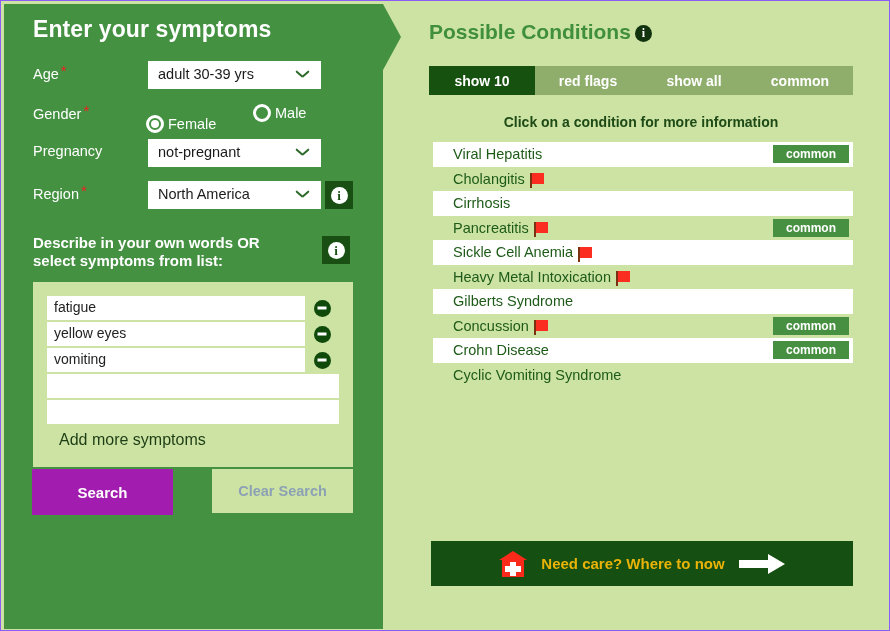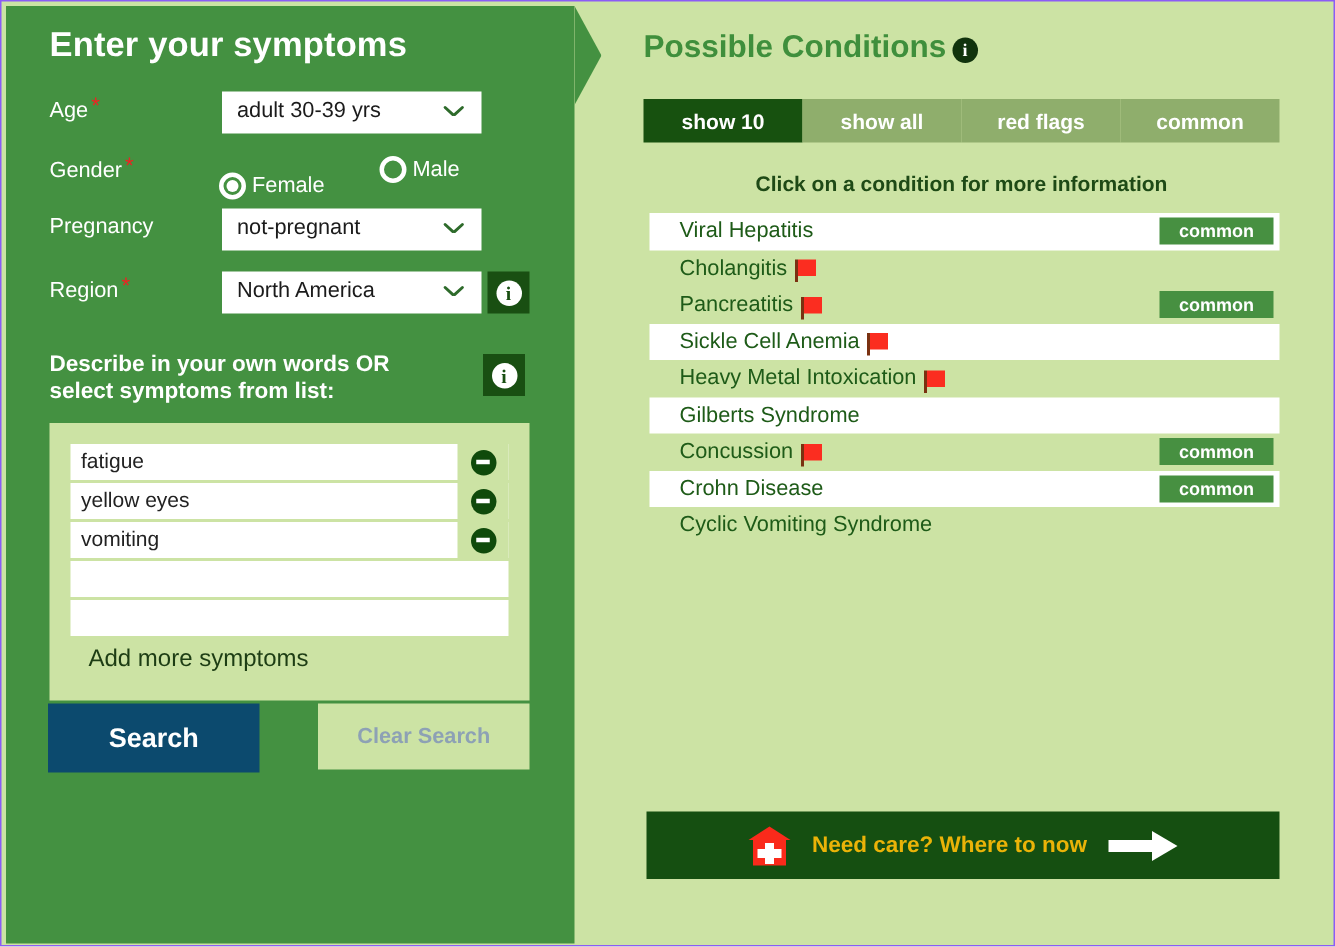--- a/index.html
+++ b/index.html
@@ -247,23 +247,23 @@
     font-size: 16px;
     color: #1d3d14;
   }
 
   .btn-search {
     position: absolute;
     left: 28px;
     top: 465px;
     width: 141px;
     height: 46px;
-    background: #0c4a6e;
-    color: #ffffff;
-    font-size: 18px;
+    background: #a21caf;
+    color: #ffffff;
+    font-size: 15px;
     font-weight: bold;
     display: flex;
     align-items: center;
     justify-content: center;
     border: none;
     cursor: pointer;
     font-family: "Liberation Sans", sans-serif;
   }
   .btn-clear {
     position: absolute;
@@ -578,36 +578,39 @@
   <div class="panel-arrow"></div>
 
   <div class="right-panel">
     <div class="results-title">
       <span>Possible Conditions</span>
       <span class="title-info">i</span>
     </div>
 
     <div class="tabs">
       <div class="tab active">show 10</div>
+      <div class="tab">red flags</div>
       <div class="tab">show all</div>
-      <div class="tab">red flags</div>
       <div class="tab">common</div>
     </div>
 
     <div class="click-hint">Click on a condition for more information</div>
   </div>
 
   <div class="cond-list">
     <div class="cond-row alt">
       <span class="cond-name">Viral Hepatitis</span>
       <span class="badge-common">common</span>
     </div>
     <div class="cond-row">
       <span class="cond-name">Cholangitis</span>
       <span class="flag"></span>
+    </div>
+    <div class="cond-row alt">
+      <span class="cond-name">Cirrhosis</span>
     </div>
     <div class="cond-row">
       <span class="cond-name">Pancreatitis</span>
       <span class="flag"></span>
       <span class="badge-common">common</span>
     </div>
     <div class="cond-row alt">
       <span class="cond-name">Sickle Cell Anemia</span>
       <span class="flag"></span>
     </div>

